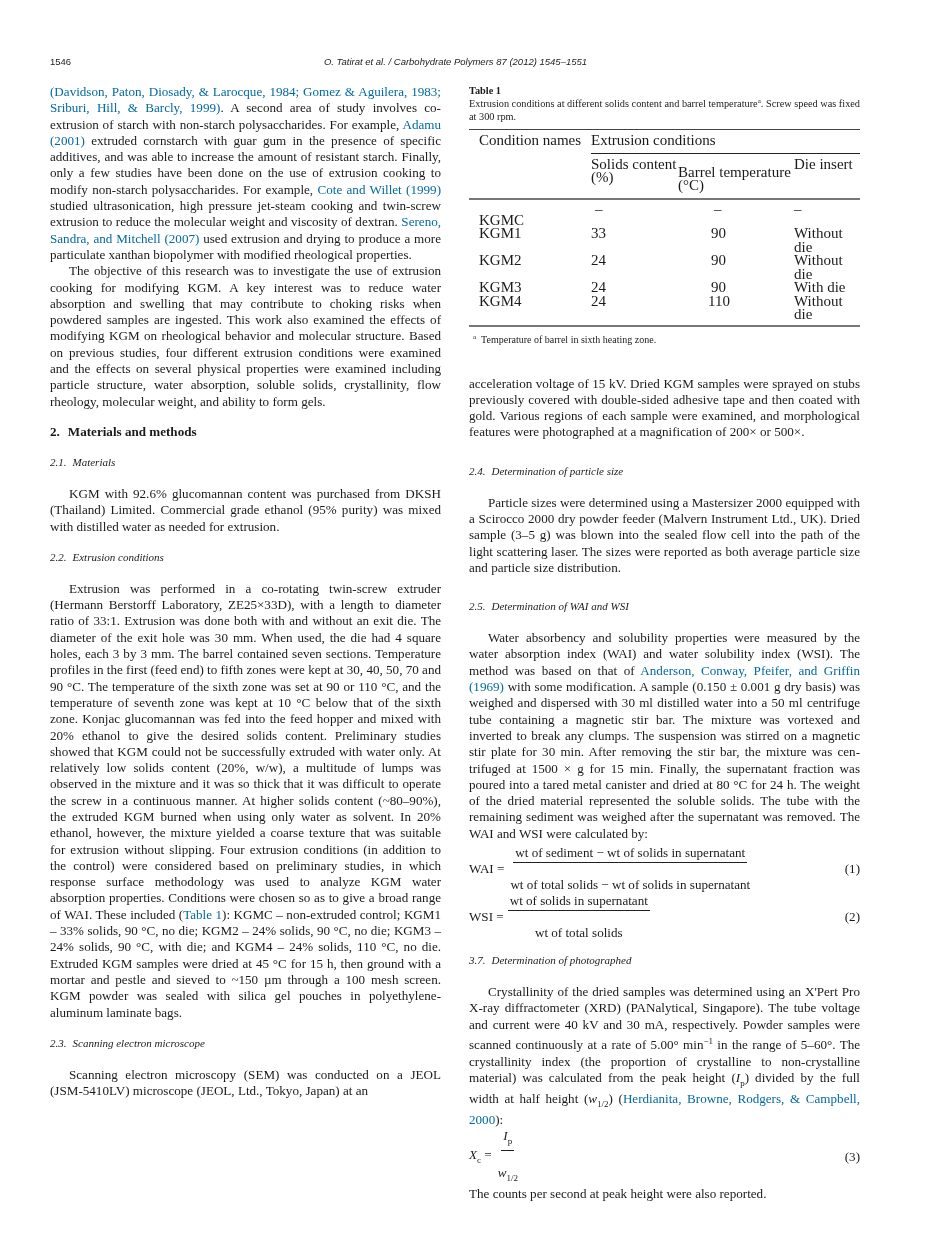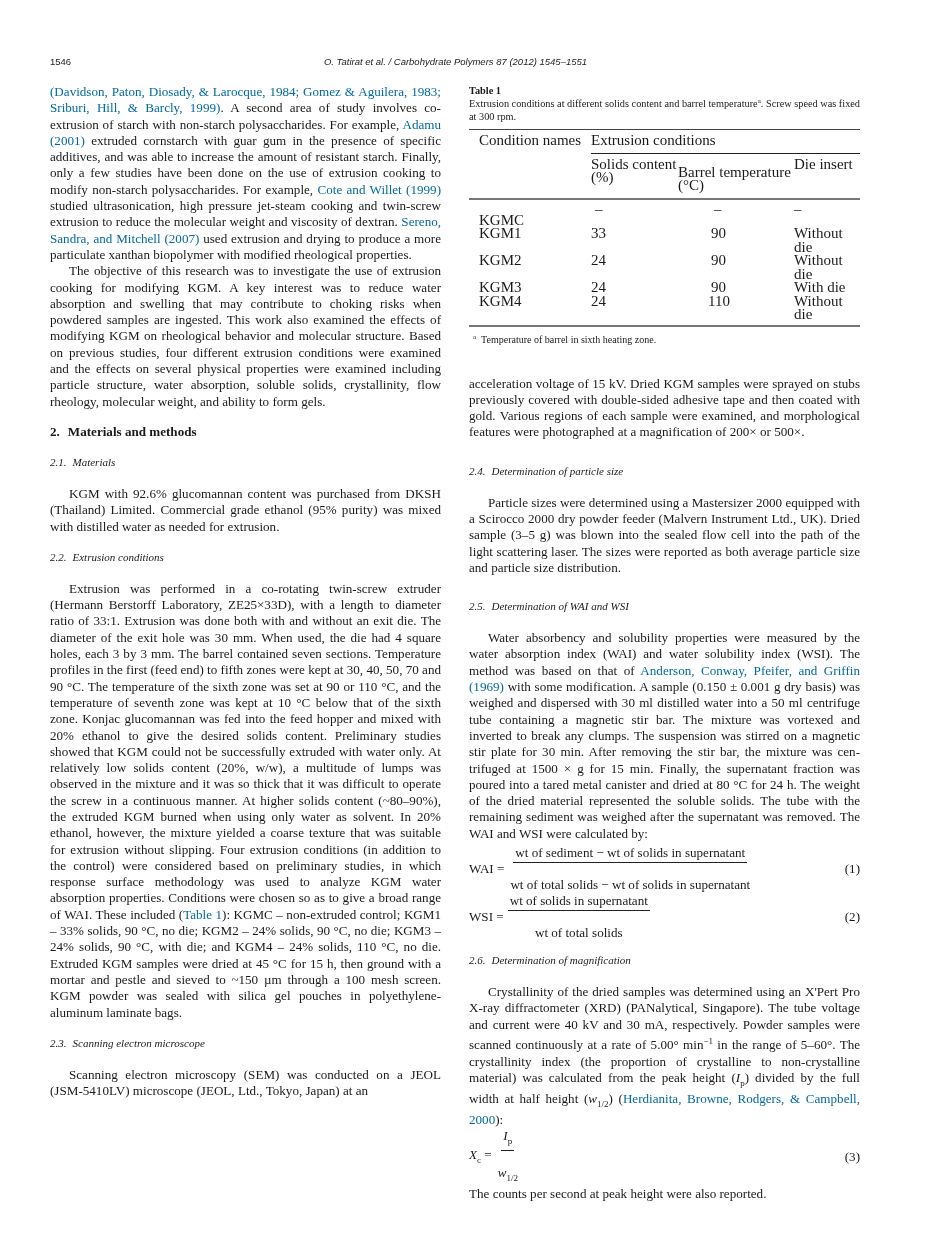--- a/index.html
+++ b/index.html
@@ -145,21 +145,21 @@
 
     <div class="eq">
       <span class="lhs">WSI =</span>
       <span class="frac">
         <span class="numr">wt of solids in supernatant</span>
         <span class="den">wt of total solids</span>
       </span>
       <span class="eqno">(2)</span>
     </div>
 
-    <h3 style="margin-top:14px;"><span class="num">2.6.</span><span>Determination of magnification</span></h3>
+    <h3 style="margin-top:14px;"><span class="num">3.7.</span><span>Determination of photographed</span></h3>
     <p class="indent"><span>Crystallinity of the dried samples was determined using an X'Pert Pro X-ray diffractometer (XRD) (PANalytical, Singapore). The tube voltage and current were 40 kV and 30 mA, respectively. Pow­der samples were scanned continuously at a rate of 5.00° min</span><sup style="font-size:9px;">−1</sup><span> in the range of 5–60°. The crystallinity index (the proportion of crys­talline to non-crystalline material) was calculated from the peak height (</span><i class="var">I</i><sub>p</sub><span>) divided by the full width at half height (</span><i class="var">w</i><sub>1/2</sub><span>) (</span><a class="ref">Herdianita, Browne, Rodgers, &amp; Campbell, 2000</a><span>):</span></p>
 
     <div class="eq" style="height:46px;">
       <span class="lhs"><i class="var">X</i><sub>c</sub> <span>=</span></span>
       <span class="frac">
         <span class="numr"><i class="var">I</i><sub>p</sub></span>
         <span class="den"><i class="var">w</i><sub>1/2</sub></span>
       </span>
       <span class="eqno">(3)</span>
     </div>

